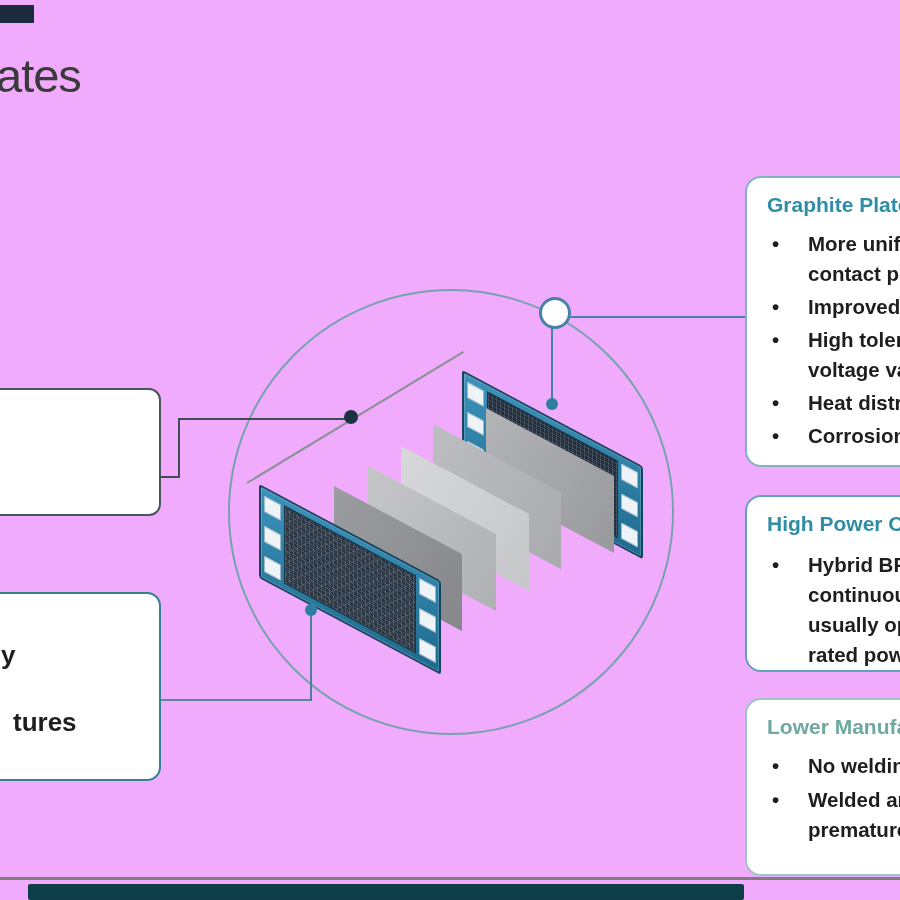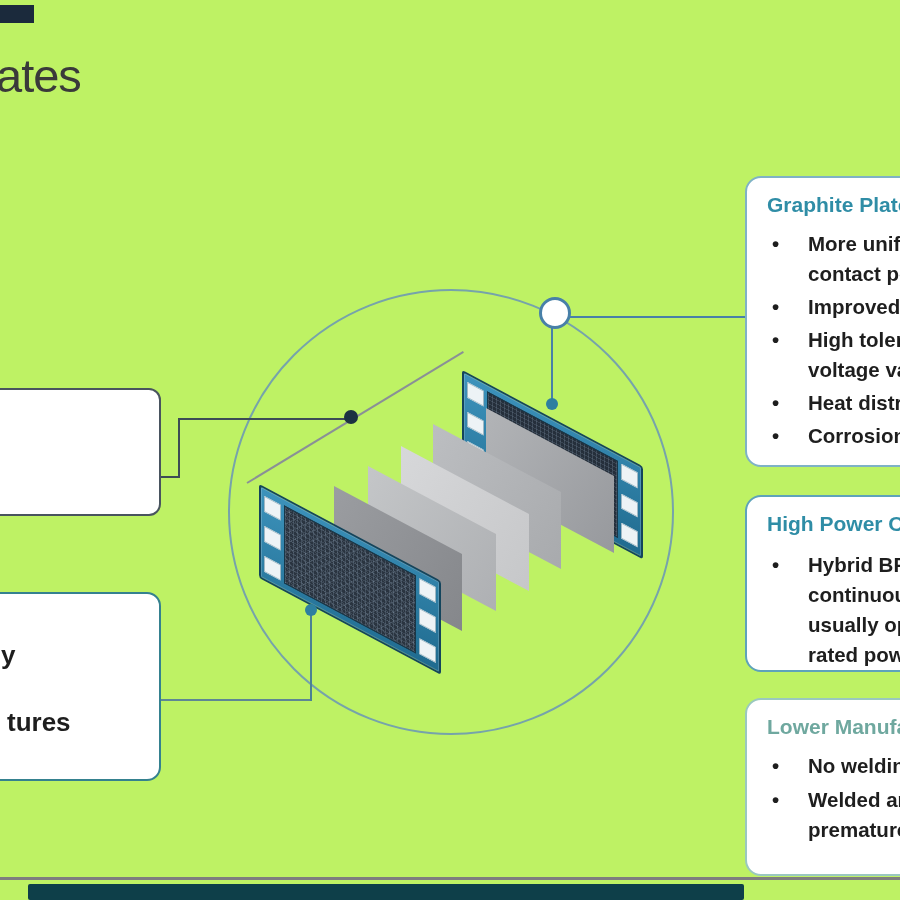--- a/index.html
+++ b/index.html
@@ -1,16 +1,16 @@
 <!DOCTYPE html>
 <html><head>
 <meta charset="utf-8">
 <style>
   html,body{margin:0;padding:0;background:#fff;}
-  .page{position:relative;width:900px;height:900px;background:#bef264;overflow:hidden;
+  .page{position:relative;width:900px;height:900px;background:#f0abfc;overflow:hidden;
         font-family:"Liberation Sans",sans-serif;}
 
   
   .title{position:absolute;left:-4px;top:48px;margin:0;font-size:47px;font-weight:400;
          color:#3a3a3a;letter-spacing:-1px;}
 
   
   .corner-mark{position:absolute;left:0;top:5px;width:34px;height:18px;background:#1b2a3c;}
   .bottom-line{position:absolute;left:0;top:877px;width:900px;height:3px;background:#7e7e7e;}
   .footer-bar{position:absolute;left:28px;top:884px;width:716px;height:16px;background:#0e3f49;border-radius:2px;}
@@ -32,21 +32,21 @@
   .dot-back{left:546px;top:398px;width:12px;height:12px;background:#2d7fa0;}
   .ring{position:absolute;left:539px;top:297px;width:26px;height:26px;border:3px solid #4880a8;
         border-radius:50%;background:#fff;}
 
   
   .lbox{position:absolute;left:-42px;background:#fff;}
   .lbox-top{top:388px;width:199px;height:124px;border:2px solid #49545e;border-radius:12px;}
   .lbox-bottom{top:592px;width:199px;height:185px;border:2px solid #35818f;border-radius:14px;}
   .frag{position:absolute;font-weight:700;font-size:26px;color:#1e1e1e;}
   .frag-1{left:1px;top:640px;}
-  .frag-2{left:7px;top:707px;}
+  .frag-2{left:13px;top:707px;}
 
   
   .sheet{position:absolute;width:128px;height:77px;transform:skewY(28deg);transform-origin:0 0;}
   .plate{position:absolute;transform:skewY(28deg);transform-origin:0 0;border:2px solid #14455c;
          border-radius:3px;background:linear-gradient(160deg,#3d93bc,#1f6a8e);
          box-shadow:inset 0 0 0 1px rgba(255,255,255,.18);}
   .plate-back{left:462px;top:370px;width:177px;height:89px;}
   .plate-front{left:259px;top:484px;width:178px;height:90px;}
   .plate-mesh{position:absolute;left:23px;right:23px;top:6px;bottom:6px;border:1px solid #16384a;
       background:

